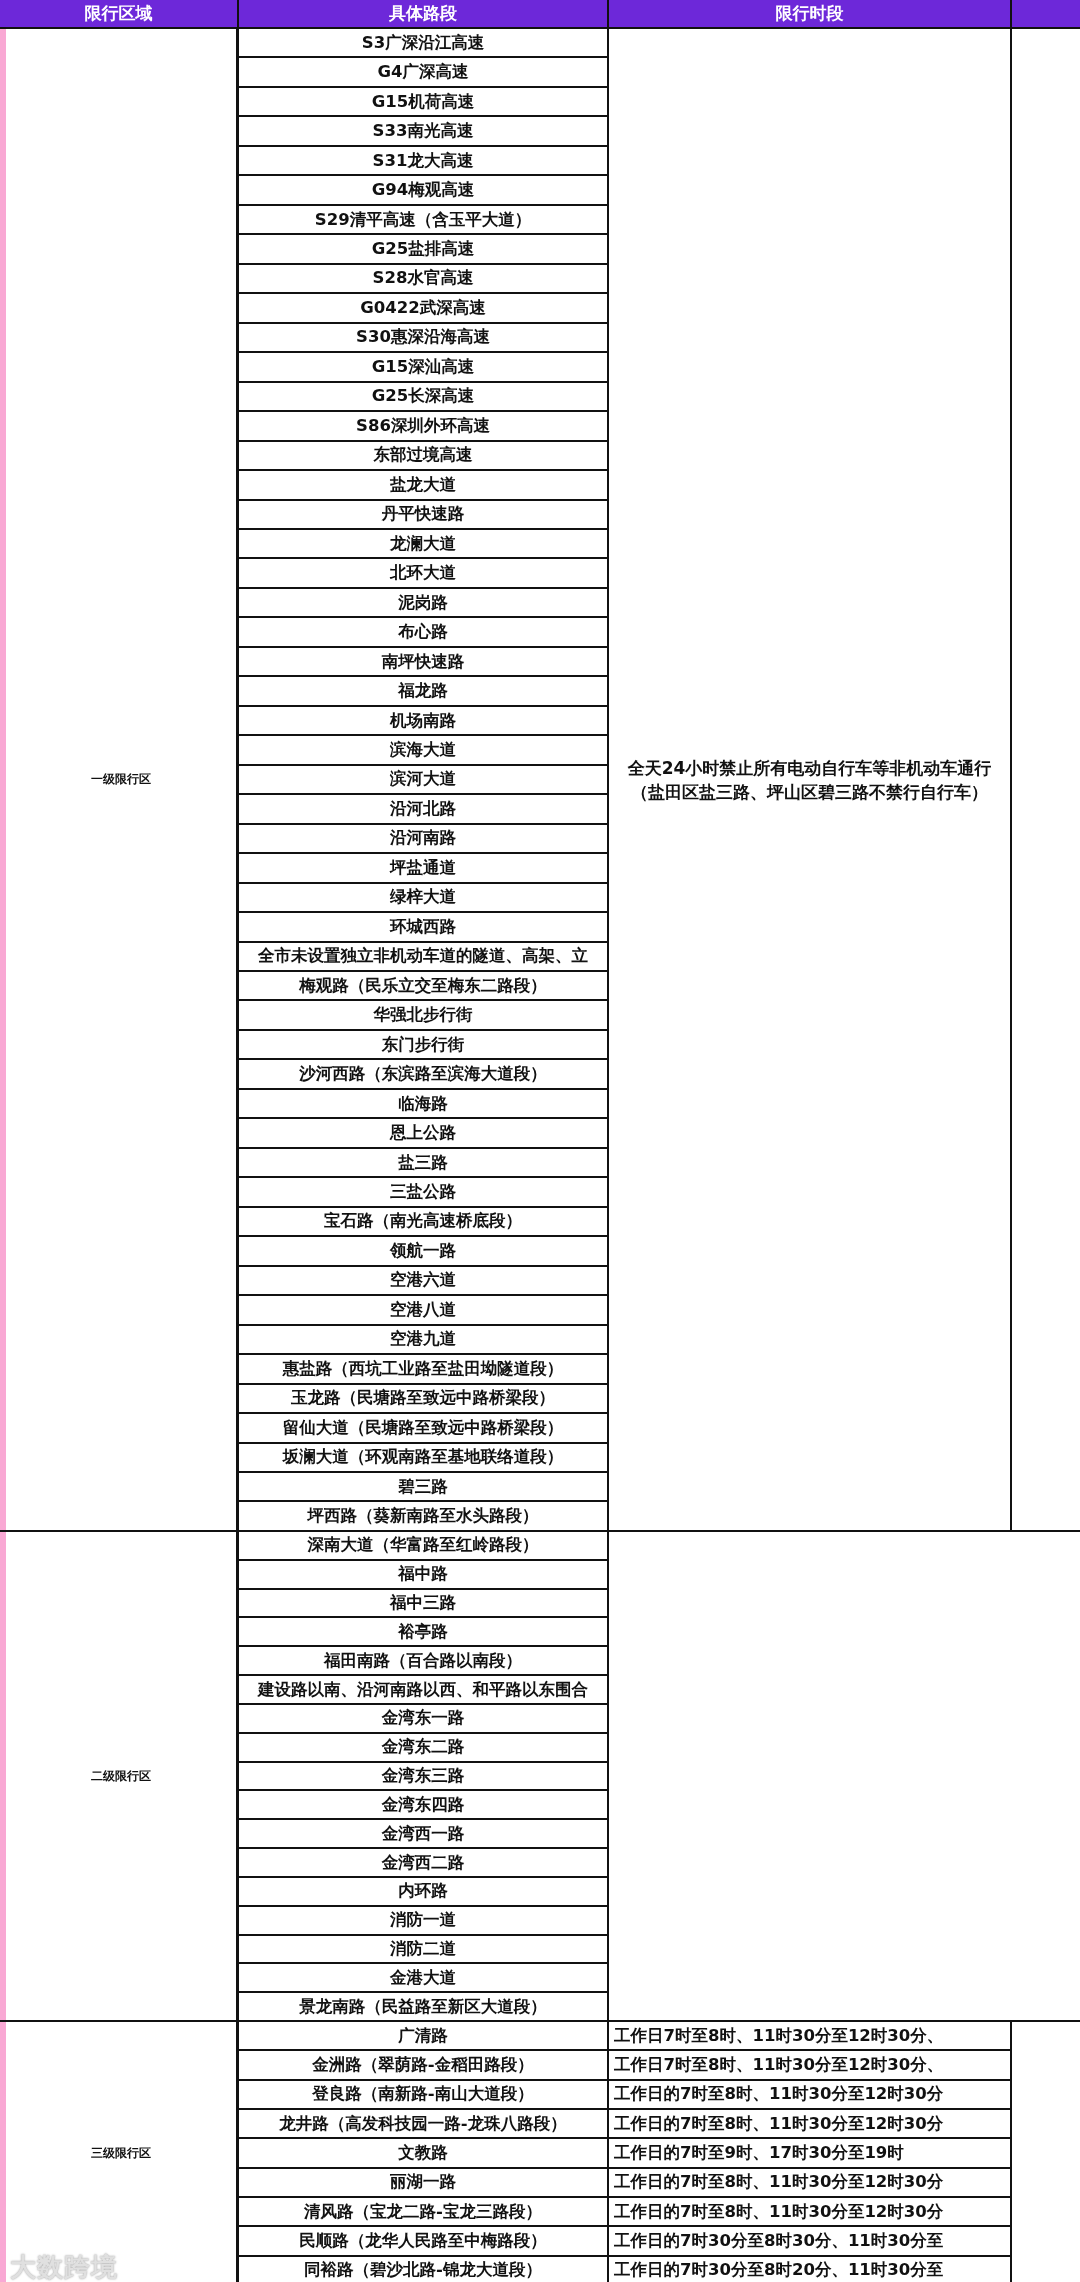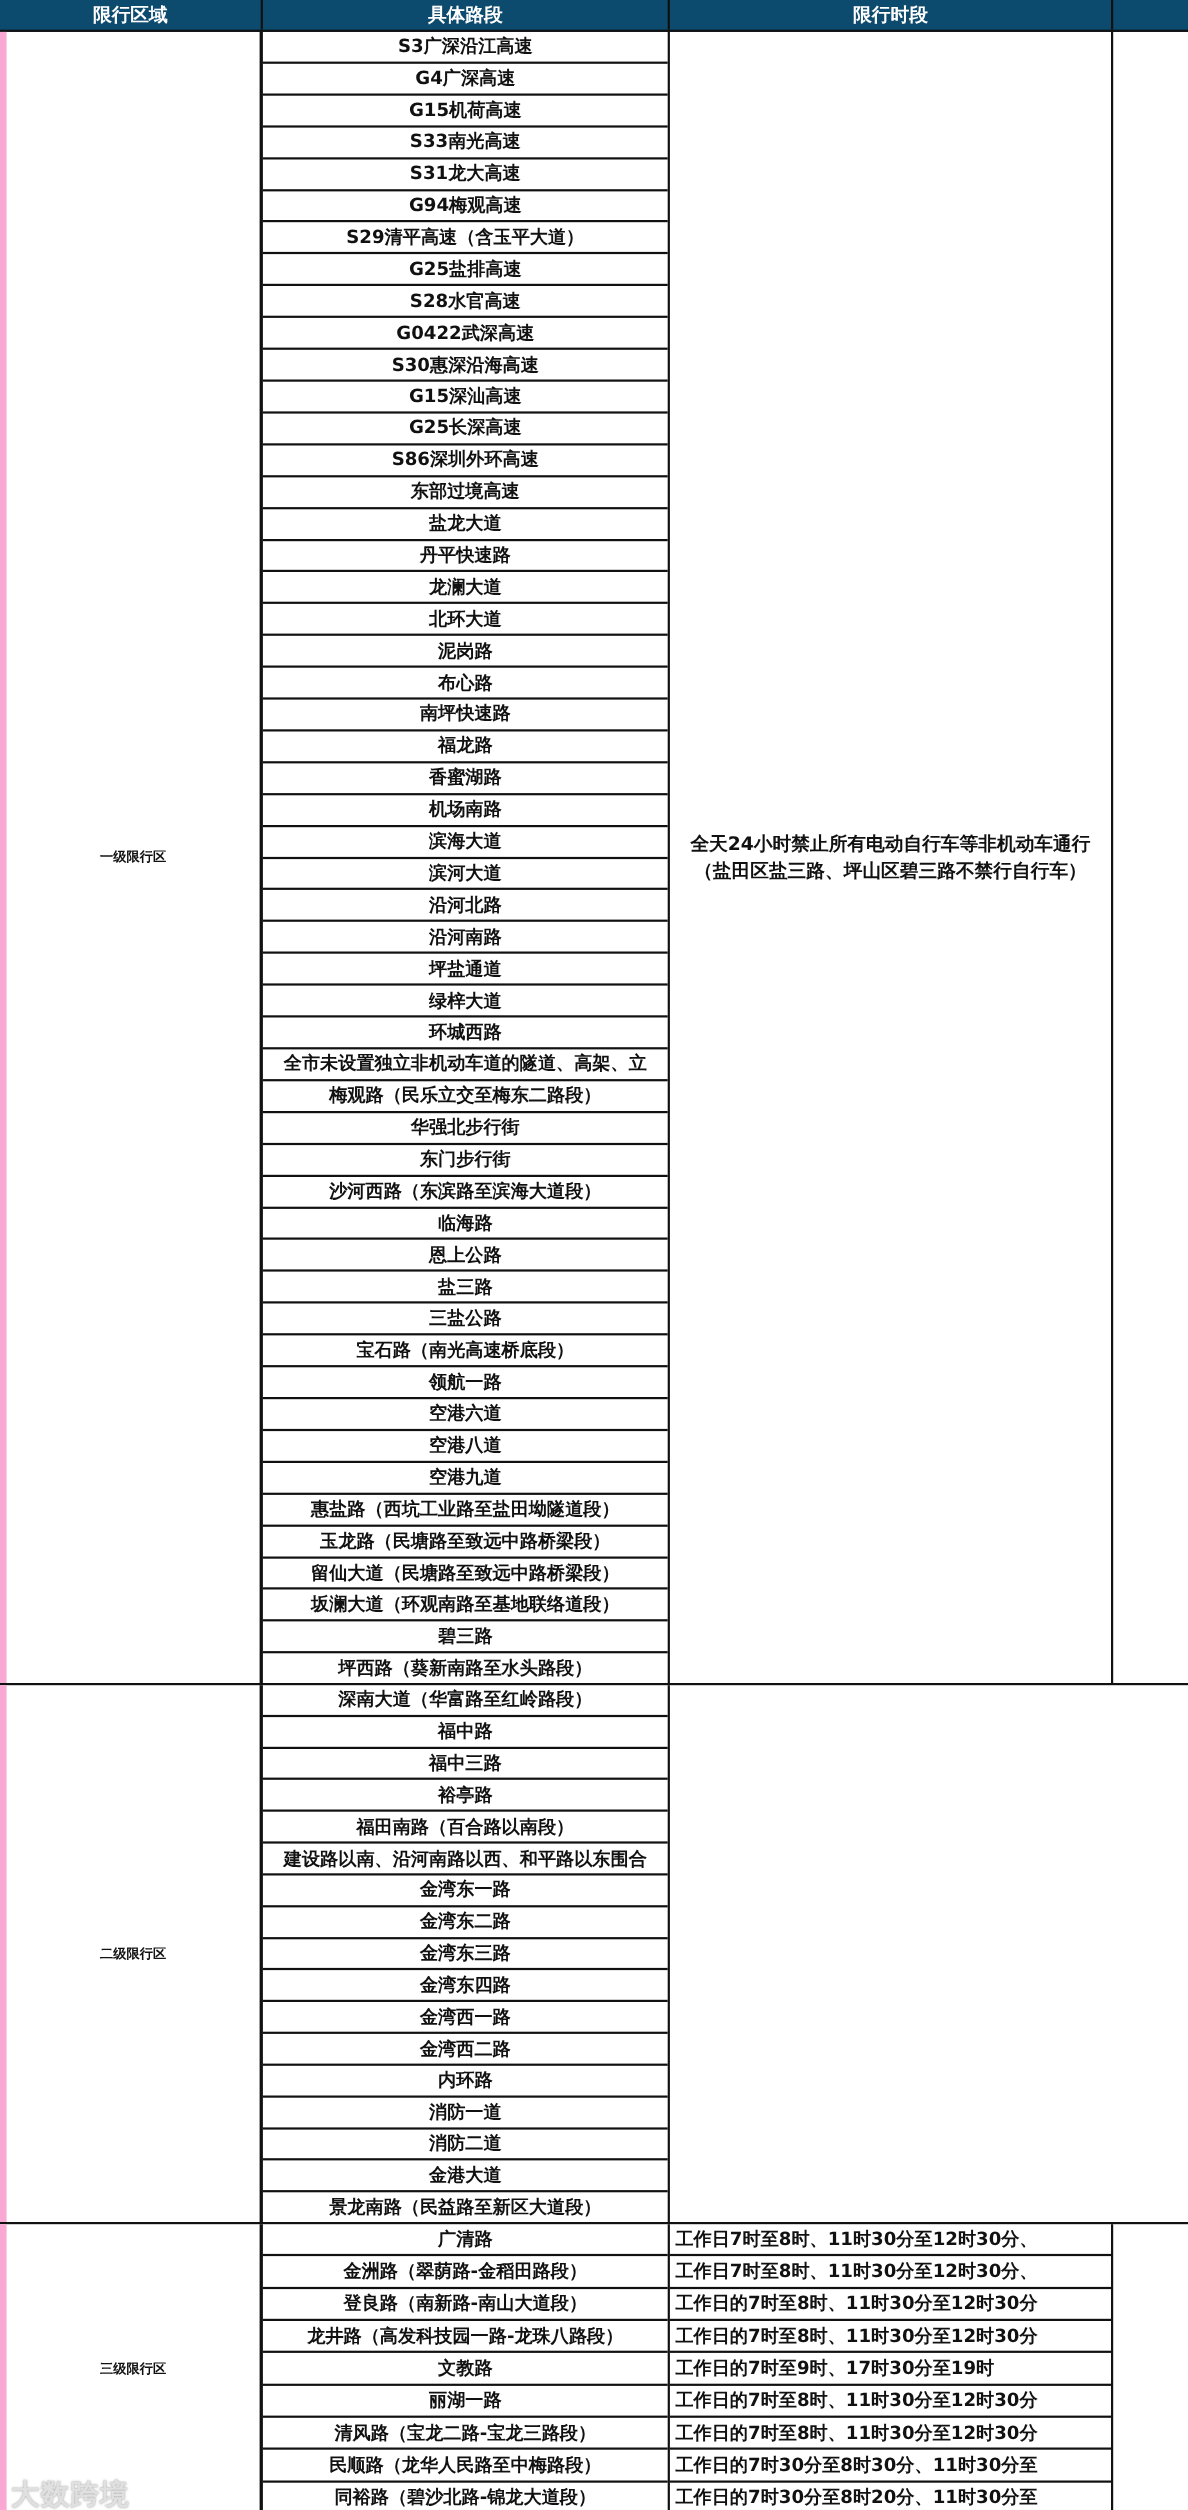--- a/index.html
+++ b/index.html
@@ -1,20 +1,20 @@
 <!DOCTYPE html>
 <html><head>
 <meta charset="utf-8">
 <style>
   html, body { margin: 0; padding: 0; background: #ffffff; }
   body { width: 1080px; height: 2282px; overflow: hidden; position: relative;
          font-family: "DejaVu Sans", "Liberation Sans", sans-serif; color: #111; }
   .table { position: absolute; left: 0; top: 0; width: 1080px; height: 2282px; }
   .hdr { position: absolute; top: 0; left: 0; width: 1080px; height: 29px; display: flex;
-         background: #0c4a6e; border-bottom: 2px solid #111; box-sizing: border-box; }
+         background: #6d28d9; border-bottom: 2px solid #111; box-sizing: border-box; }
   .hdr .hc { color: #fff; font-weight: bold; font-size: 17px; display: flex; align-items: center;
              justify-content: center; box-sizing: border-box; border-right: 2px solid #111; height: 100%; }
   .c1 { width: 239px; }
   .c2 { width: 370px; }
   .c3 { width: 403px; }
   .zone { position: absolute; left: 0; width: 1080px; display: flex; box-sizing: border-box;
           border-bottom: 2px solid #111; }
   .zone .zlabel { display: flex; align-items: center; justify-content: center; font-weight: bold;
                   font-size: 12px; border-left: 6px solid #f9a8d4; border-right: 3px solid #111;
                   box-sizing: border-box; }
@@ -63,21 +63,20 @@
         <div class="road">S86深圳外环高速</div>
         <div class="road">东部过境高速</div>
         <div class="road">盐龙大道</div>
         <div class="road">丹平快速路</div>
         <div class="road">龙澜大道</div>
         <div class="road">北环大道</div>
         <div class="road">泥岗路</div>
         <div class="road">布心路</div>
         <div class="road">南坪快速路</div>
         <div class="road">福龙路</div>
-        <div class="road">香蜜湖路</div>
         <div class="road">机场南路</div>
         <div class="road">滨海大道</div>
         <div class="road">滨河大道</div>
         <div class="road">沿河北路</div>
         <div class="road">沿河南路</div>
         <div class="road">坪盐通道</div>
         <div class="road">绿梓大道</div>
         <div class="road">环城西路</div>
         <div class="road">全市未设置独立非机动车道的隧道、高架、立</div>
         <div class="road">梅观路（民乐立交至梅东二路段）</div>

